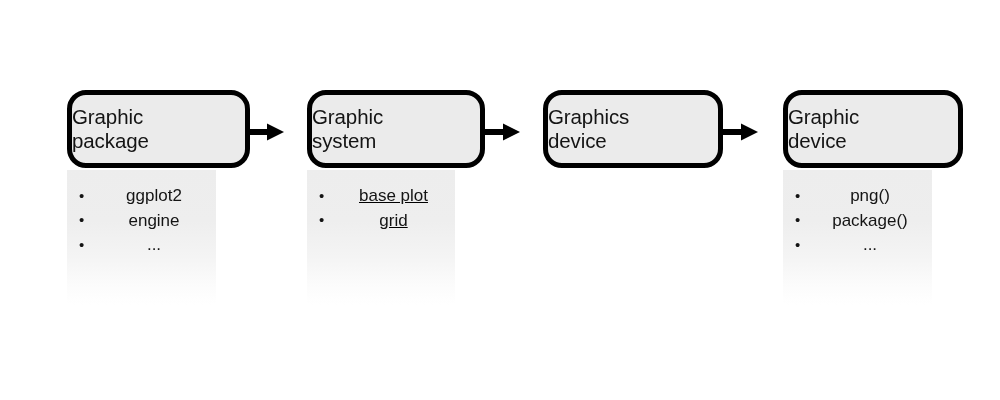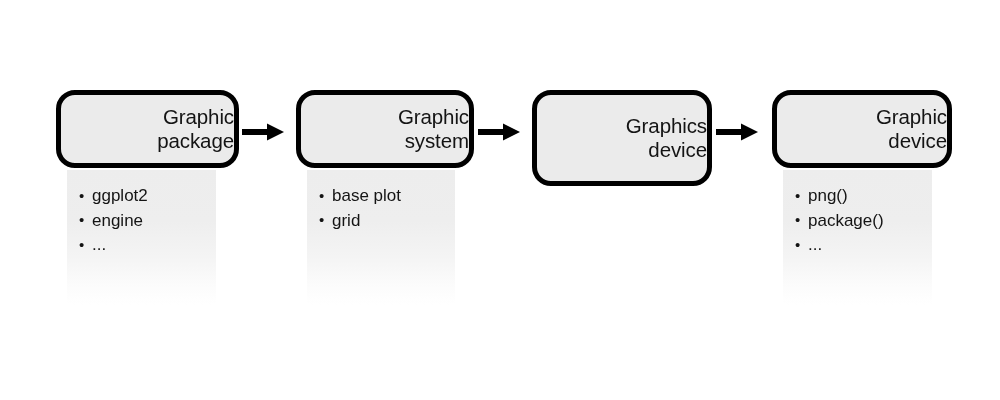--- a/index.html
+++ b/index.html
@@ -20,28 +20,28 @@
   }
 
   
   .stage {
     position: absolute;
     top: 90px;
   }
   .stage-box {
     position: absolute;
     top: 0;
-    left: 4px;
+    left: 15px;
     box-sizing: border-box;
     background: #ebebeb;
     border: 5px solid #000000;
     border-radius: 19px;
     display: flex;
     flex-direction: column;
-    align-items: flex-end;
+    align-items: flex-start;
     justify-content: center;
     z-index: 3;
   }
   .stage-box .line {
     font-size: 20.5px;
     line-height: 24px;
     color: #141414;
     white-space: nowrap;
     letter-spacing: -0.1px;
   }
@@ -52,20 +52,21 @@
     top: 80px;
     background: linear-gradient(to bottom, #ededed 0%, #eeeeee 38%, #f4f4f4 64%, #fbfbfb 84%, #ffffff 100%);
     z-index: 1;
     padding: 14px 0 0 0;
     box-sizing: border-box;
   }
   .bullet-list {
     list-style: none;
     margin: 0;
     padding: 0 0 0 12px;
+    text-align: center;
   }
   .bullet-list li {
     font-size: 17px;
     line-height: 24.5px;
     color: #141414;
     white-space: nowrap;
     position: relative;
     padding-left: 13px;
   }
   .bullet-list li::before {
@@ -87,24 +88,24 @@
   }
   .arrow svg { display: block; }
 
   
   #stage-0 { left: 52px; }
   #stage-0 .stage-box { width: 183px; height: 78px; }
   #stage-0 .stage-panel { left: 15px; width: 149px; height: 135px; }
 
   #stage-1 { left: 292px; }
   #stage-1 .stage-box { width: 178px; height: 78px; }
-  #stage-1 .stage-panel { left: 15px; width: 148px; height: 135px; }
+  #stage-1 .stage-panel { left: 15px; width: 148px; height: 135px; text-decoration: underline; }
 
   #stage-2 { left: 528px; }
-  #stage-2 .stage-box { width: 180px; height: 96px; }
+  #stage-2 .stage-box { width: 180px; height: 78px; }
 
   #stage-3 { left: 768px; }
   #stage-3 .stage-box { width: 180px; height: 78px; }
   #stage-3 .stage-panel { left: 15px; width: 149px; height: 135px; }
 
   #arrow-0 { left: 241px; }
   #arrow-1 { left: 477px; }
   #arrow-2 { left: 715px; }
 </style>
 </head>

